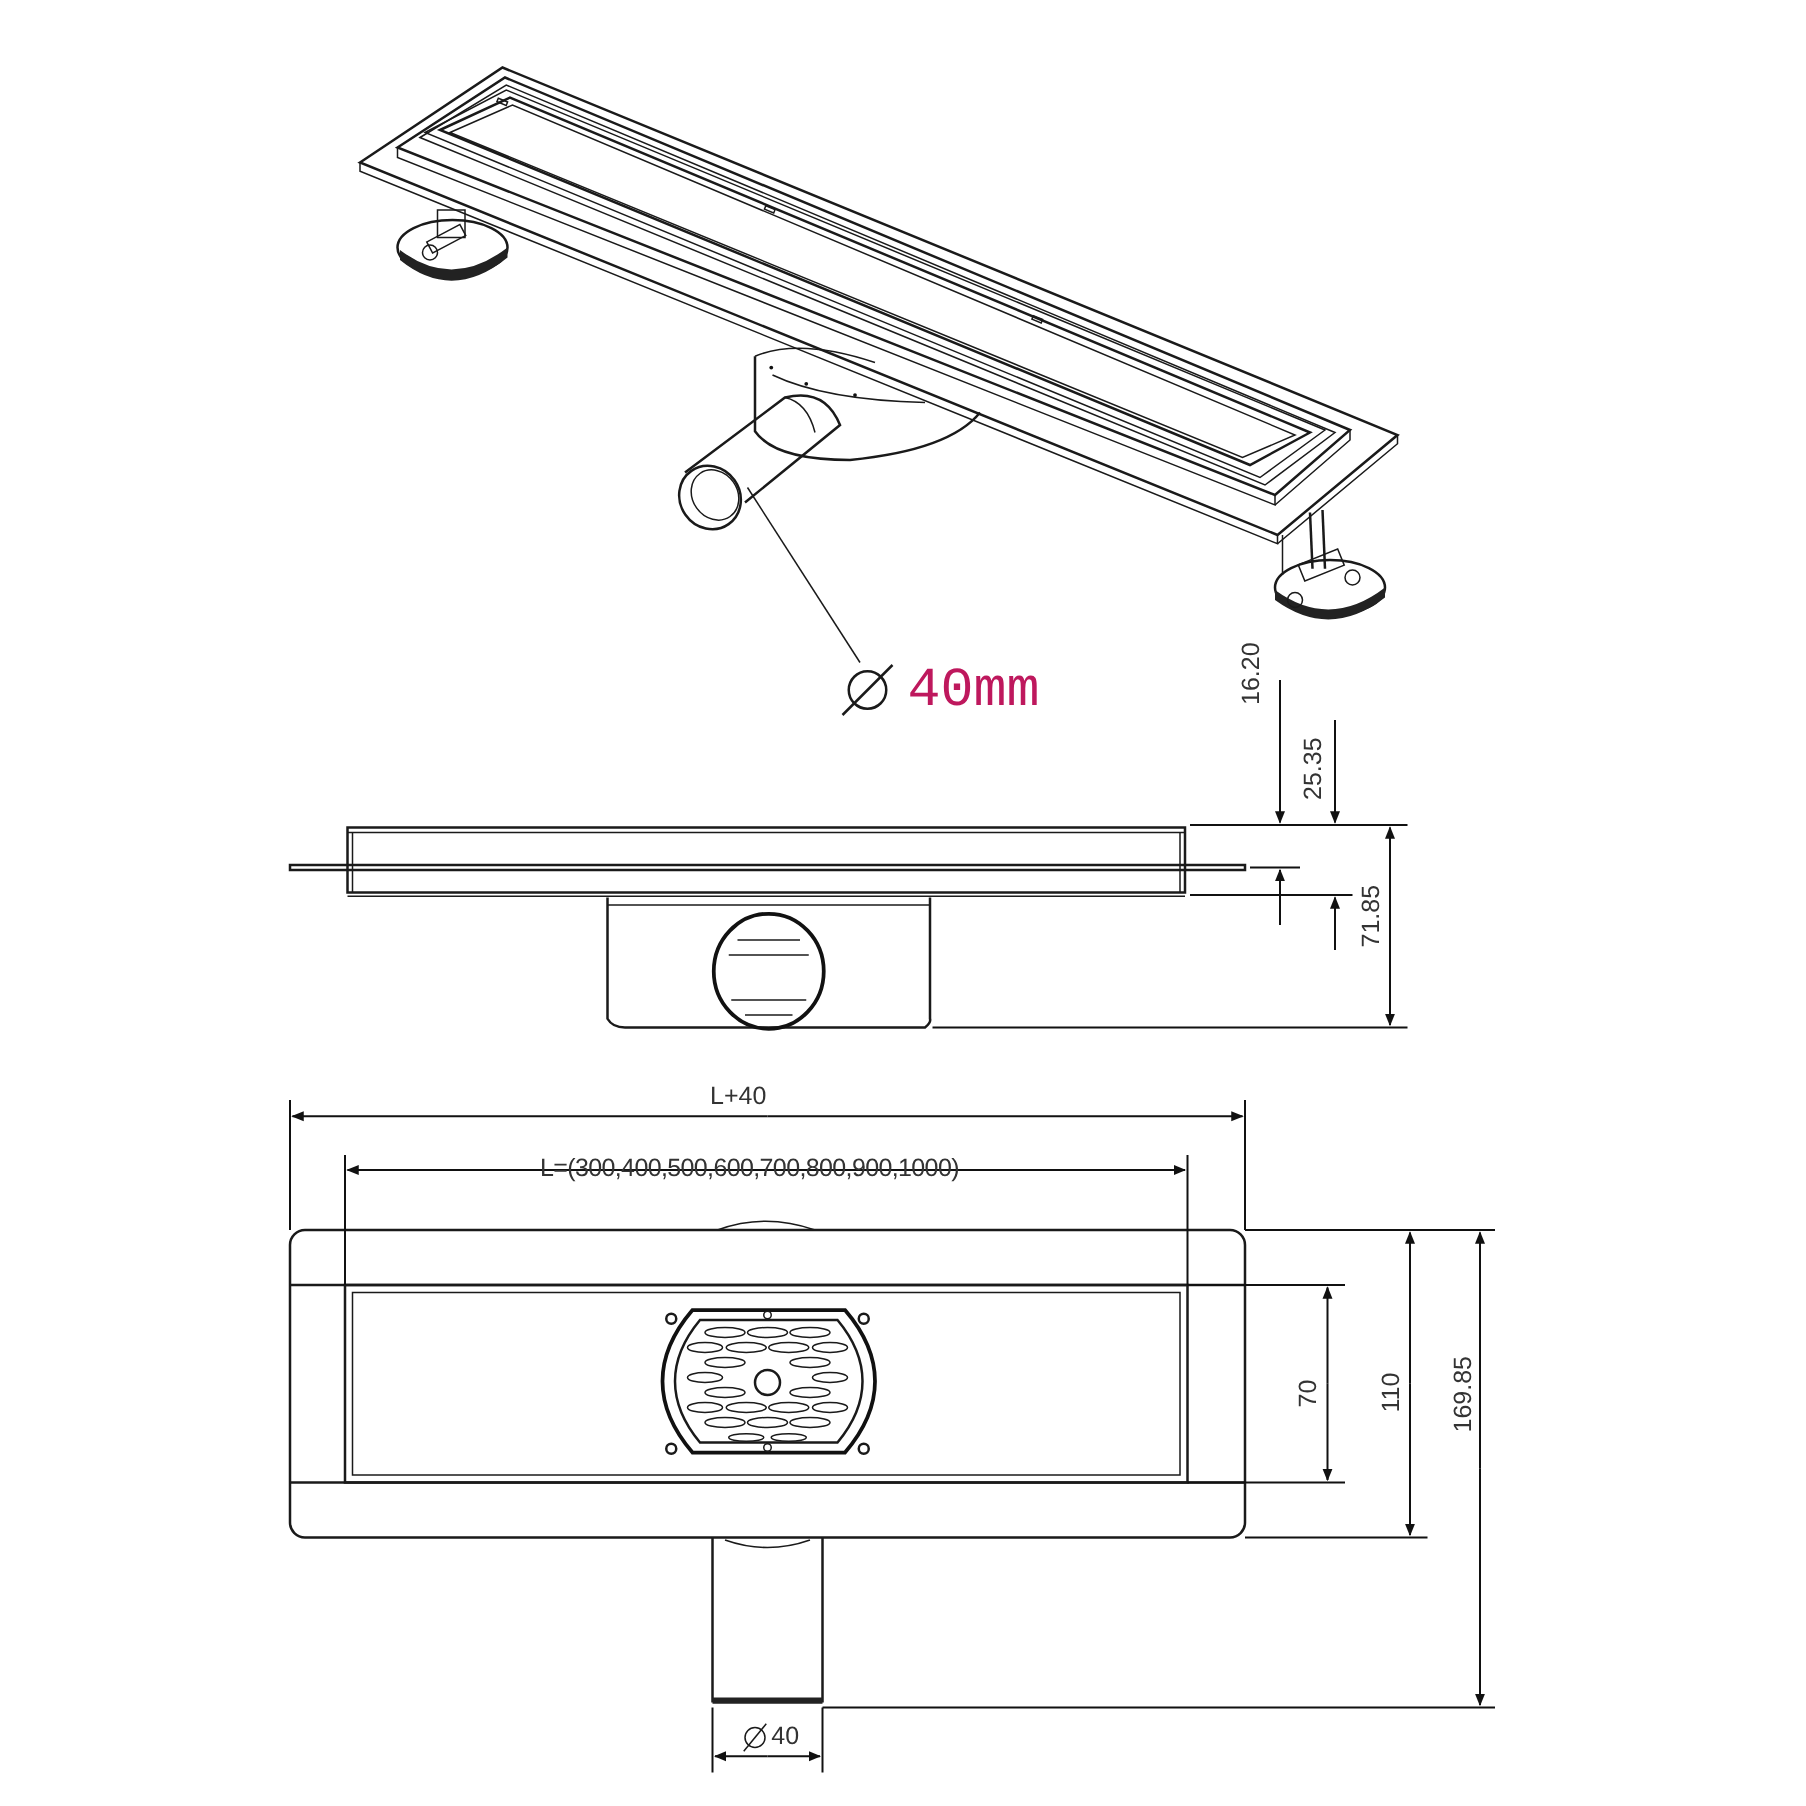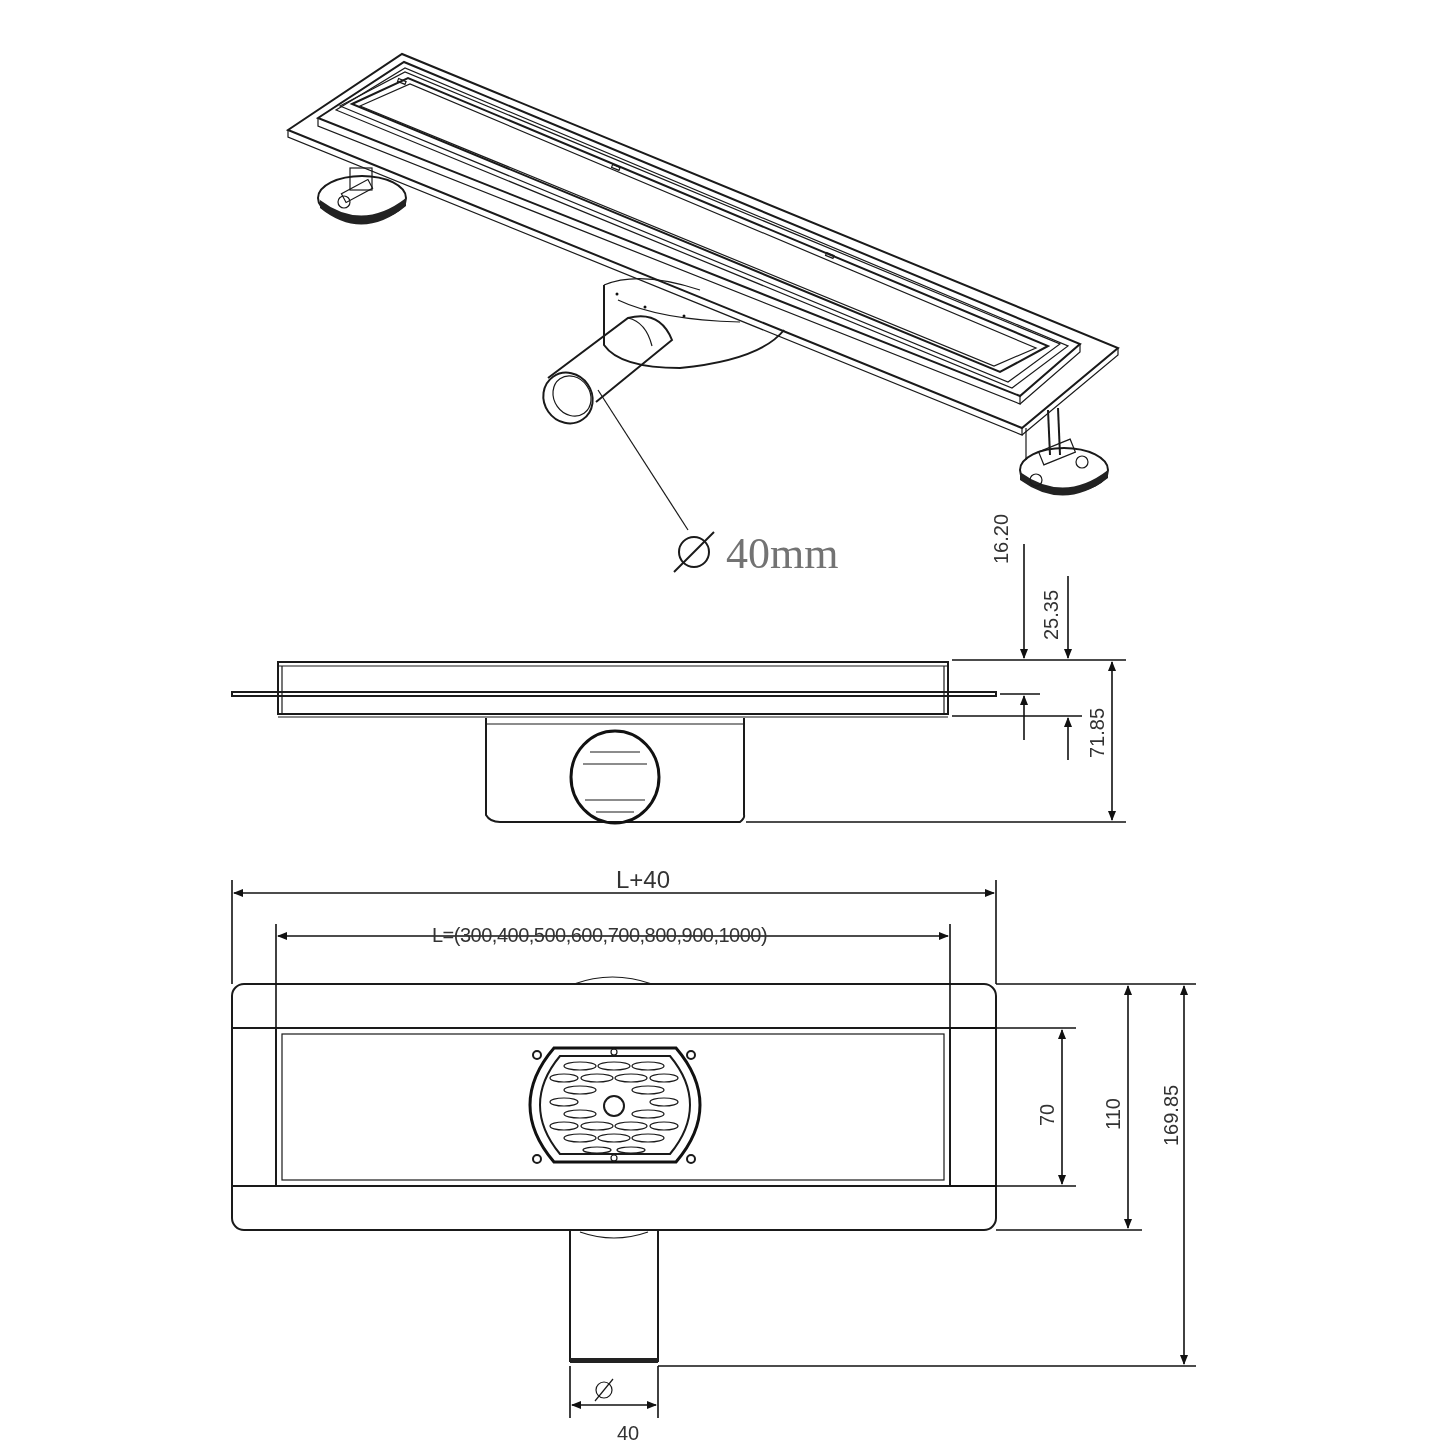--- a/index.html
+++ b/index.html
@@ -201,26 +201,26 @@
 
     <line x1="614" y1="1405" x2="572" y2="1405" class="dim" marker-end="url(#ah)"></line>
     <line x1="614" y1="1405" x2="656" y2="1405" class="dim" marker-end="url(#ah)"></line>
     <g>
       <circle cx="604" cy="1390" r="8" class="thin"></circle>
       <line x1="595" y1="1401" x2="613" y2="1379" class="thin"></line>
     </g>
   </g>
 </svg>
 
-<div class="label" style="left:726px;top:528px;font-family:Liberation Serif, serif;font-size:44px;color:#737373;">40mm</div>
+<div class="label" style="left:726px;top:528px;font-family:Liberation Mono, monospace;font-size:44px;color:#be185d;">40mm</div>
 
 <div class="label" style="left:990px;top:564px;font-size:20px;transform:rotate(-90deg);transform-origin:left top;">16.20</div>
 <div class="label" style="left:1040px;top:640px;font-size:20px;transform:rotate(-90deg);transform-origin:left top;">25.35</div>
 <div class="label" style="left:1086px;top:758px;font-size:20px;transform:rotate(-90deg);transform-origin:left top;">71.85</div>
 
-<div class="label" style="left:616px;top:866px;font-size:24px;">L+40</div>
+<div class="label" style="left:568px;top:866px;font-size:20px;">L+40</div>
 <div class="label" style="left:432px;top:924px;font-size:20px;letter-spacing:-0.5px;">L=(300,400,500,600,700,800,900,1000)</div>
 
 <div class="label" style="left:1036px;top:1126px;font-size:20px;transform:rotate(-90deg);transform-origin:left top;">70</div>
 <div class="label" style="left:1102px;top:1130px;font-size:20px;transform:rotate(-90deg);transform-origin:left top;">110</div>
 <div class="label" style="left:1160px;top:1146px;font-size:20px;transform:rotate(-90deg);transform-origin:left top;">169.85</div>
 
-<div class="label" style="left:617px;top:1422px;font-size:20px;">40</div>
+<div class="label" style="left:617px;top:1378px;font-size:20px;">40</div>
 
 </body></html>

